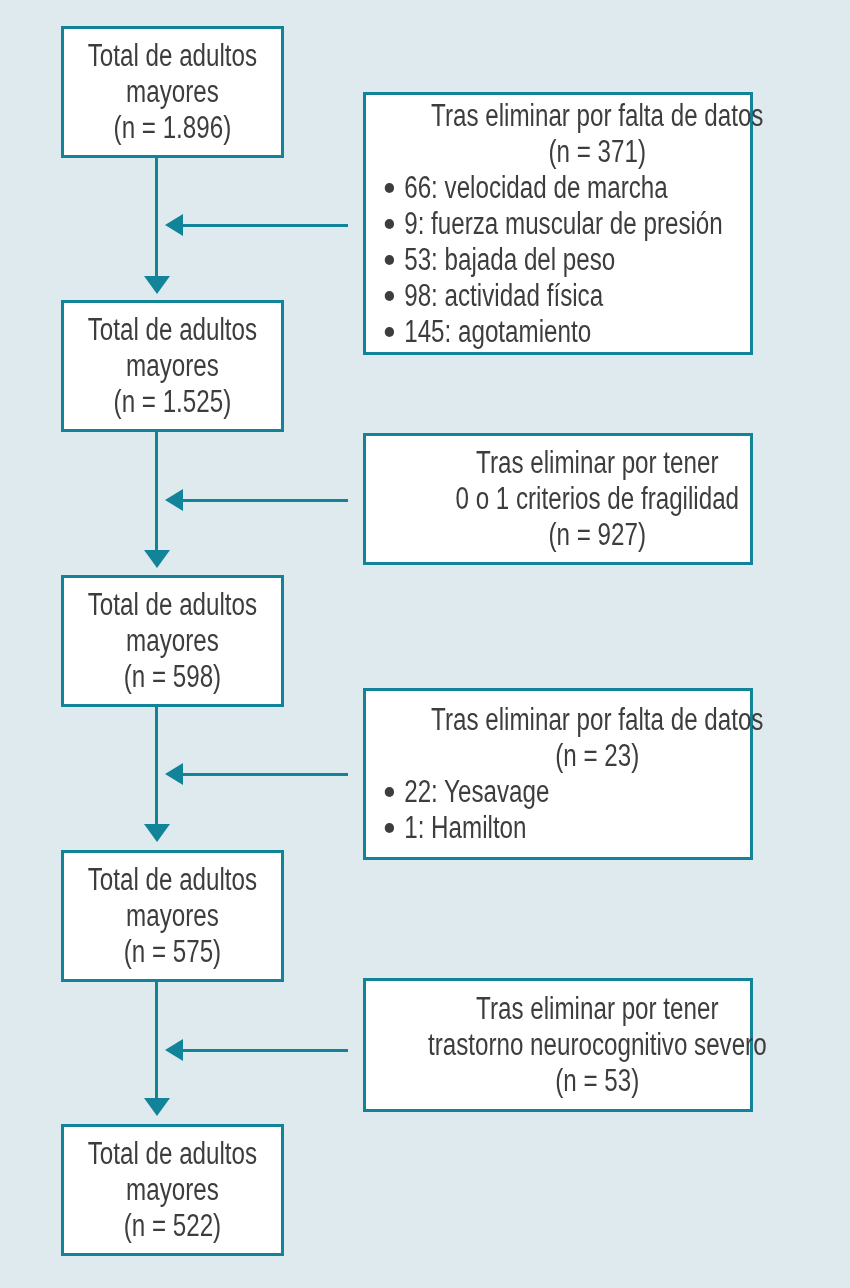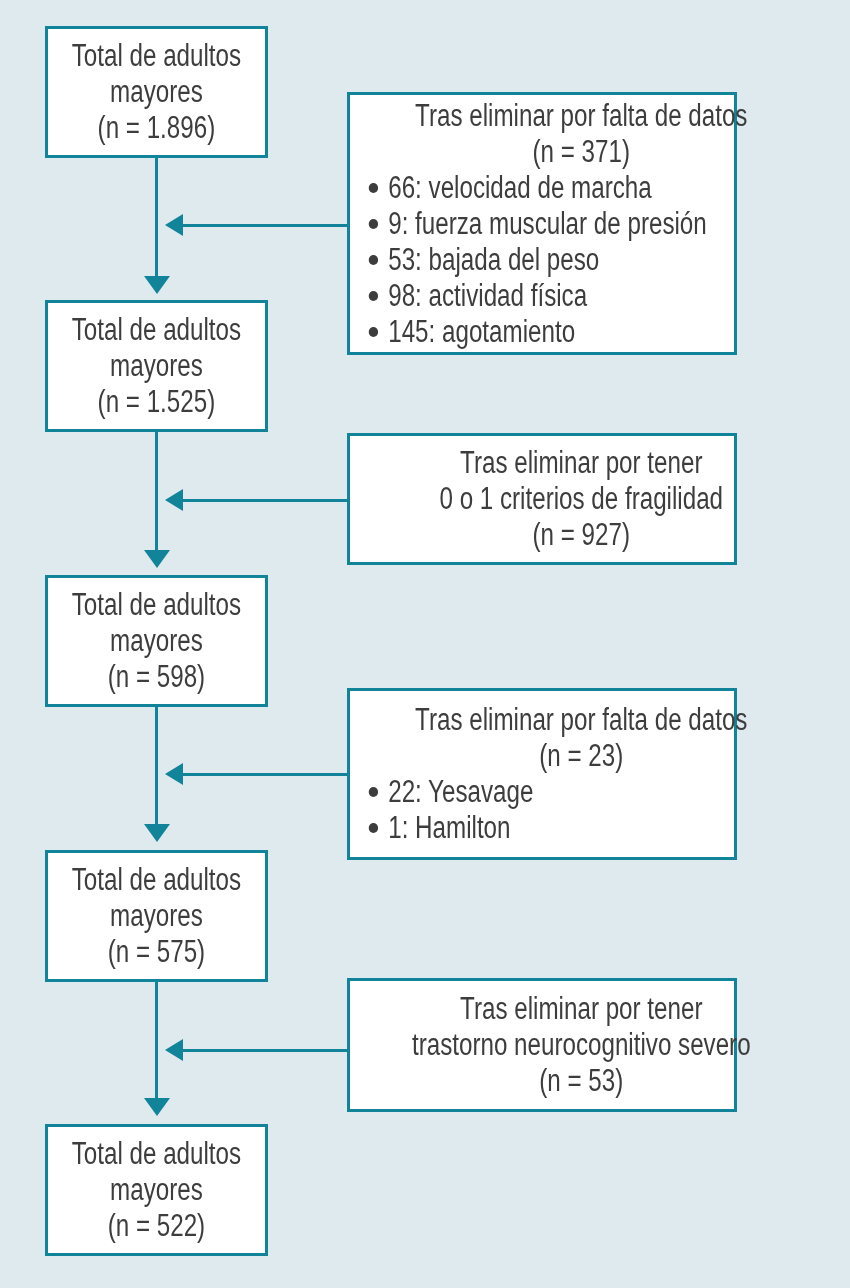--- a/index.html
+++ b/index.html
@@ -21,20 +21,21 @@
     background:var(--bg);
     overflow:hidden;
   }
   .box{
     position:absolute;
     background:var(--boxbg);
     border:3px solid var(--teal);
     display:flex;
     align-items:center;
     box-sizing:border-box;
+    margin-left:16px;
   }
   .tbox{
     left:45px;
     width:223px;
     height:132px;
   }
   .ebox{
     left:347px;
     width:390px;
   }

